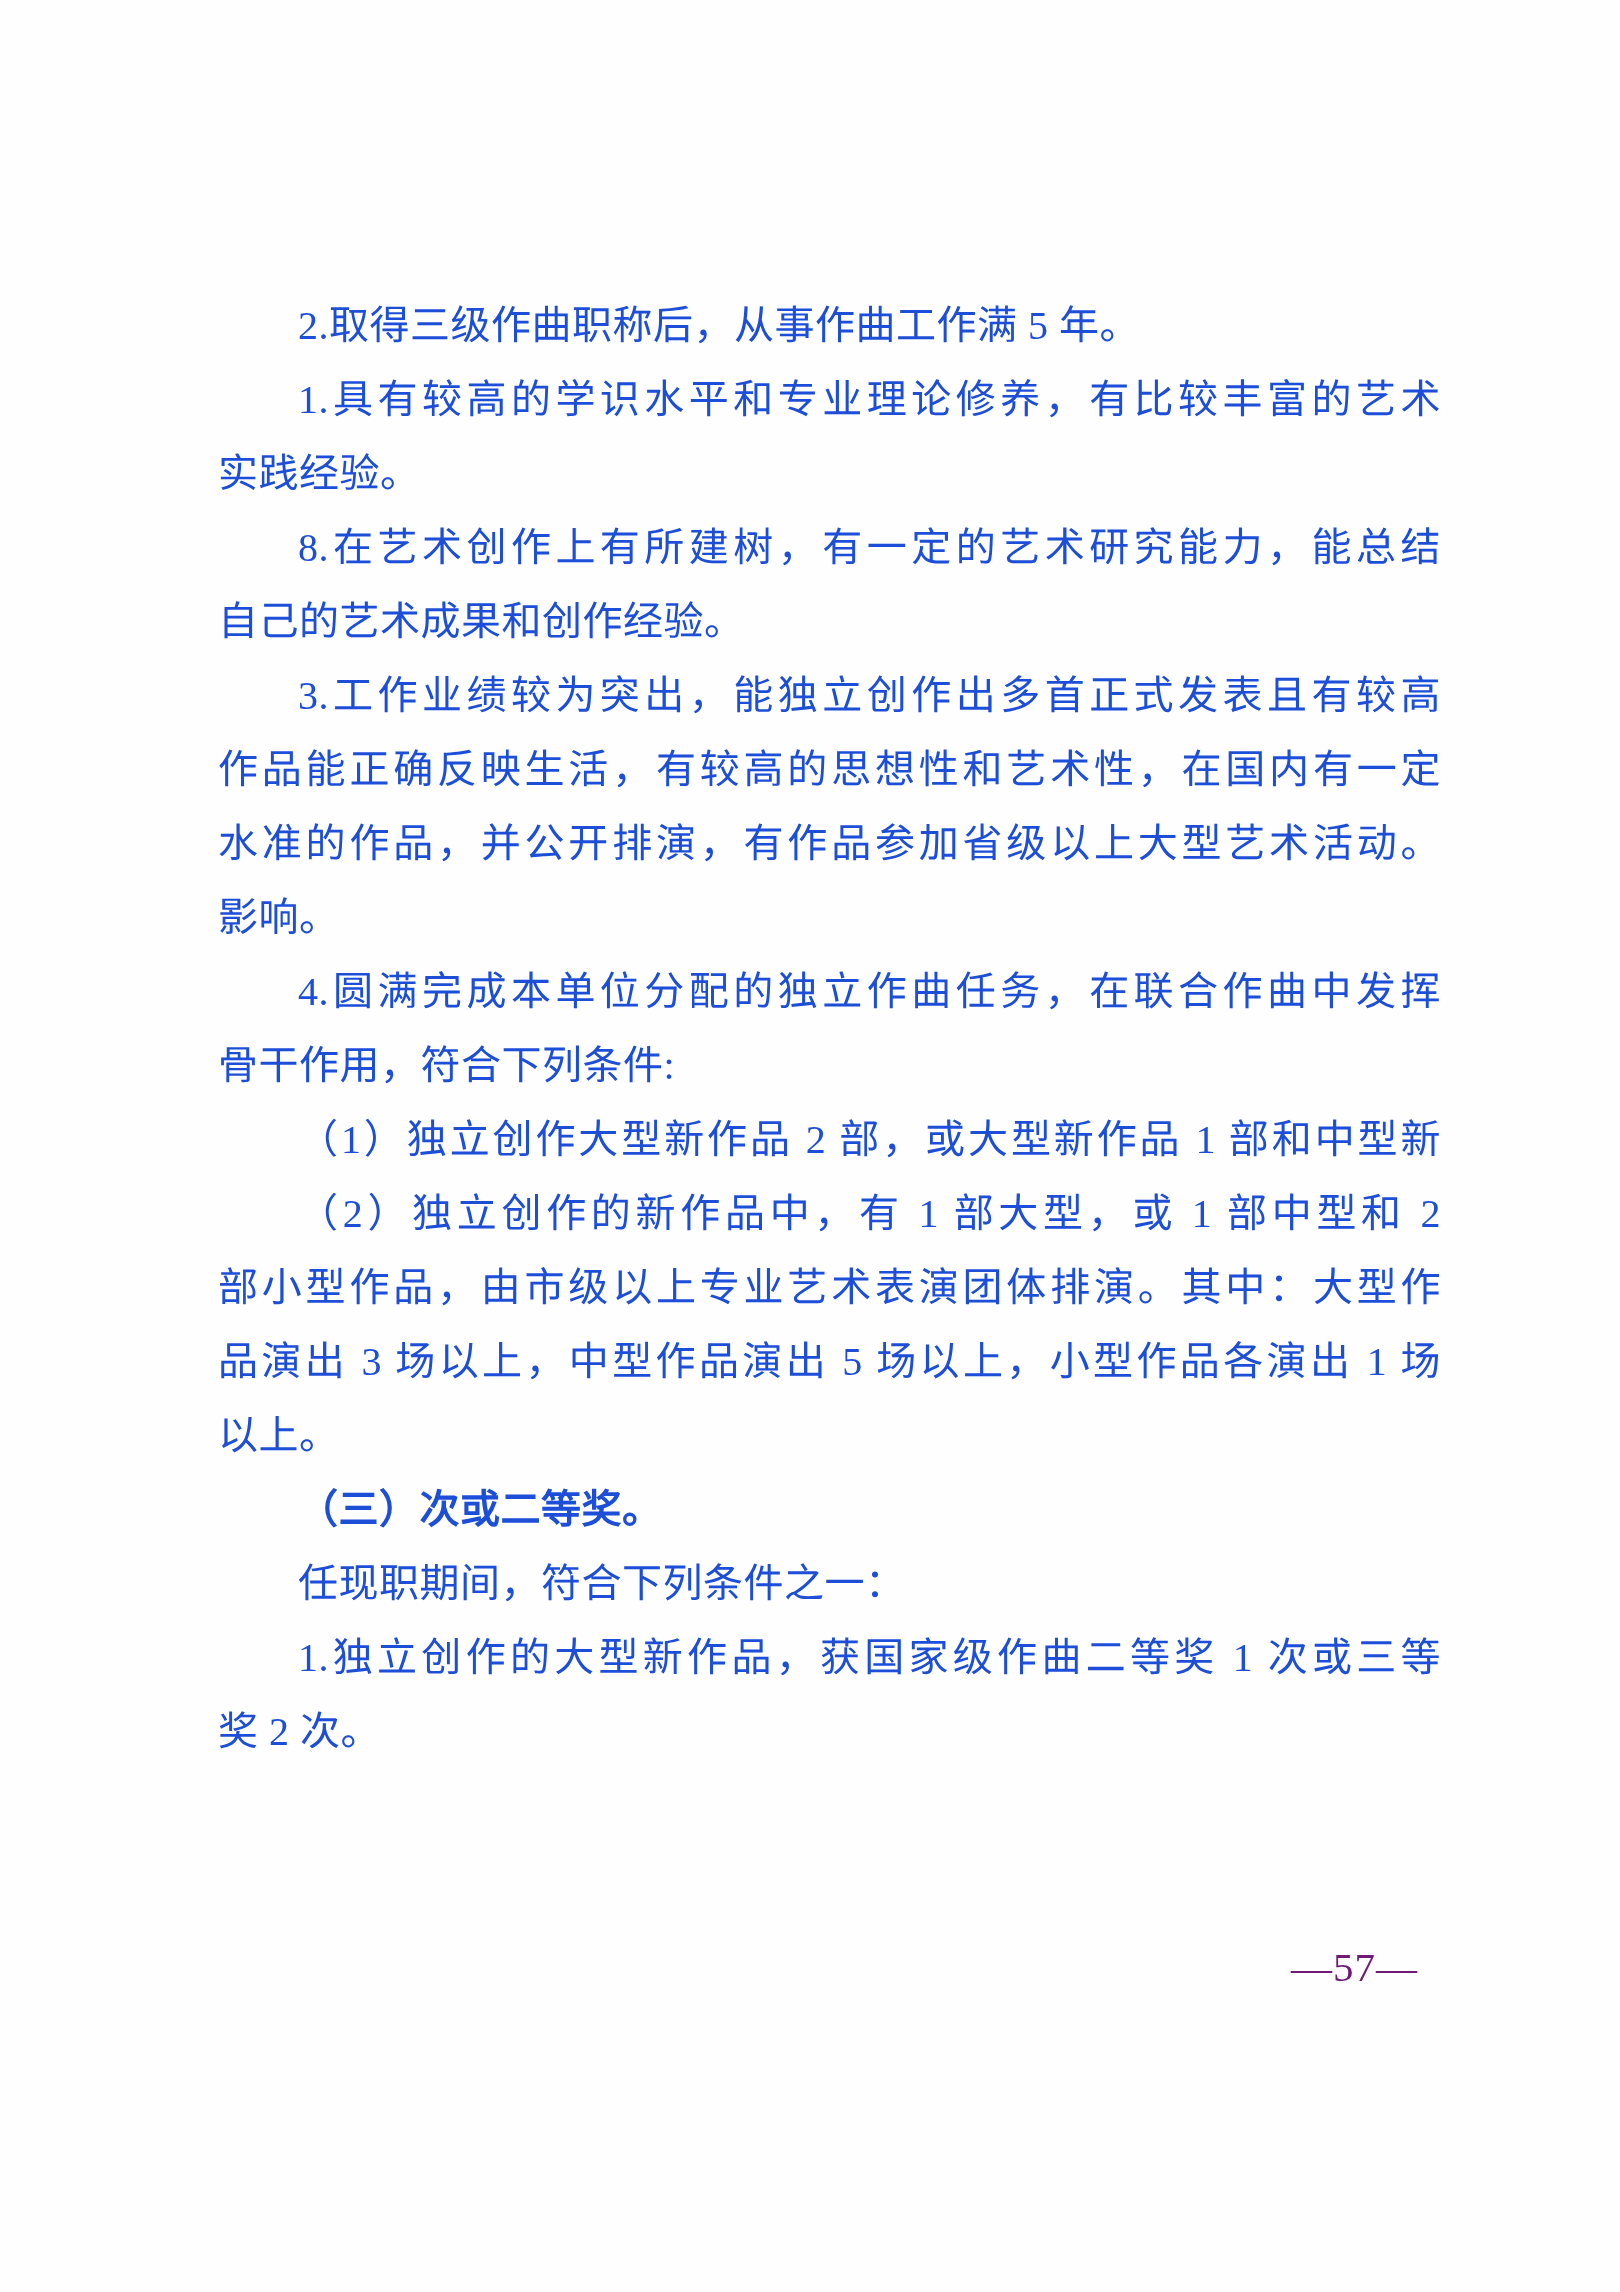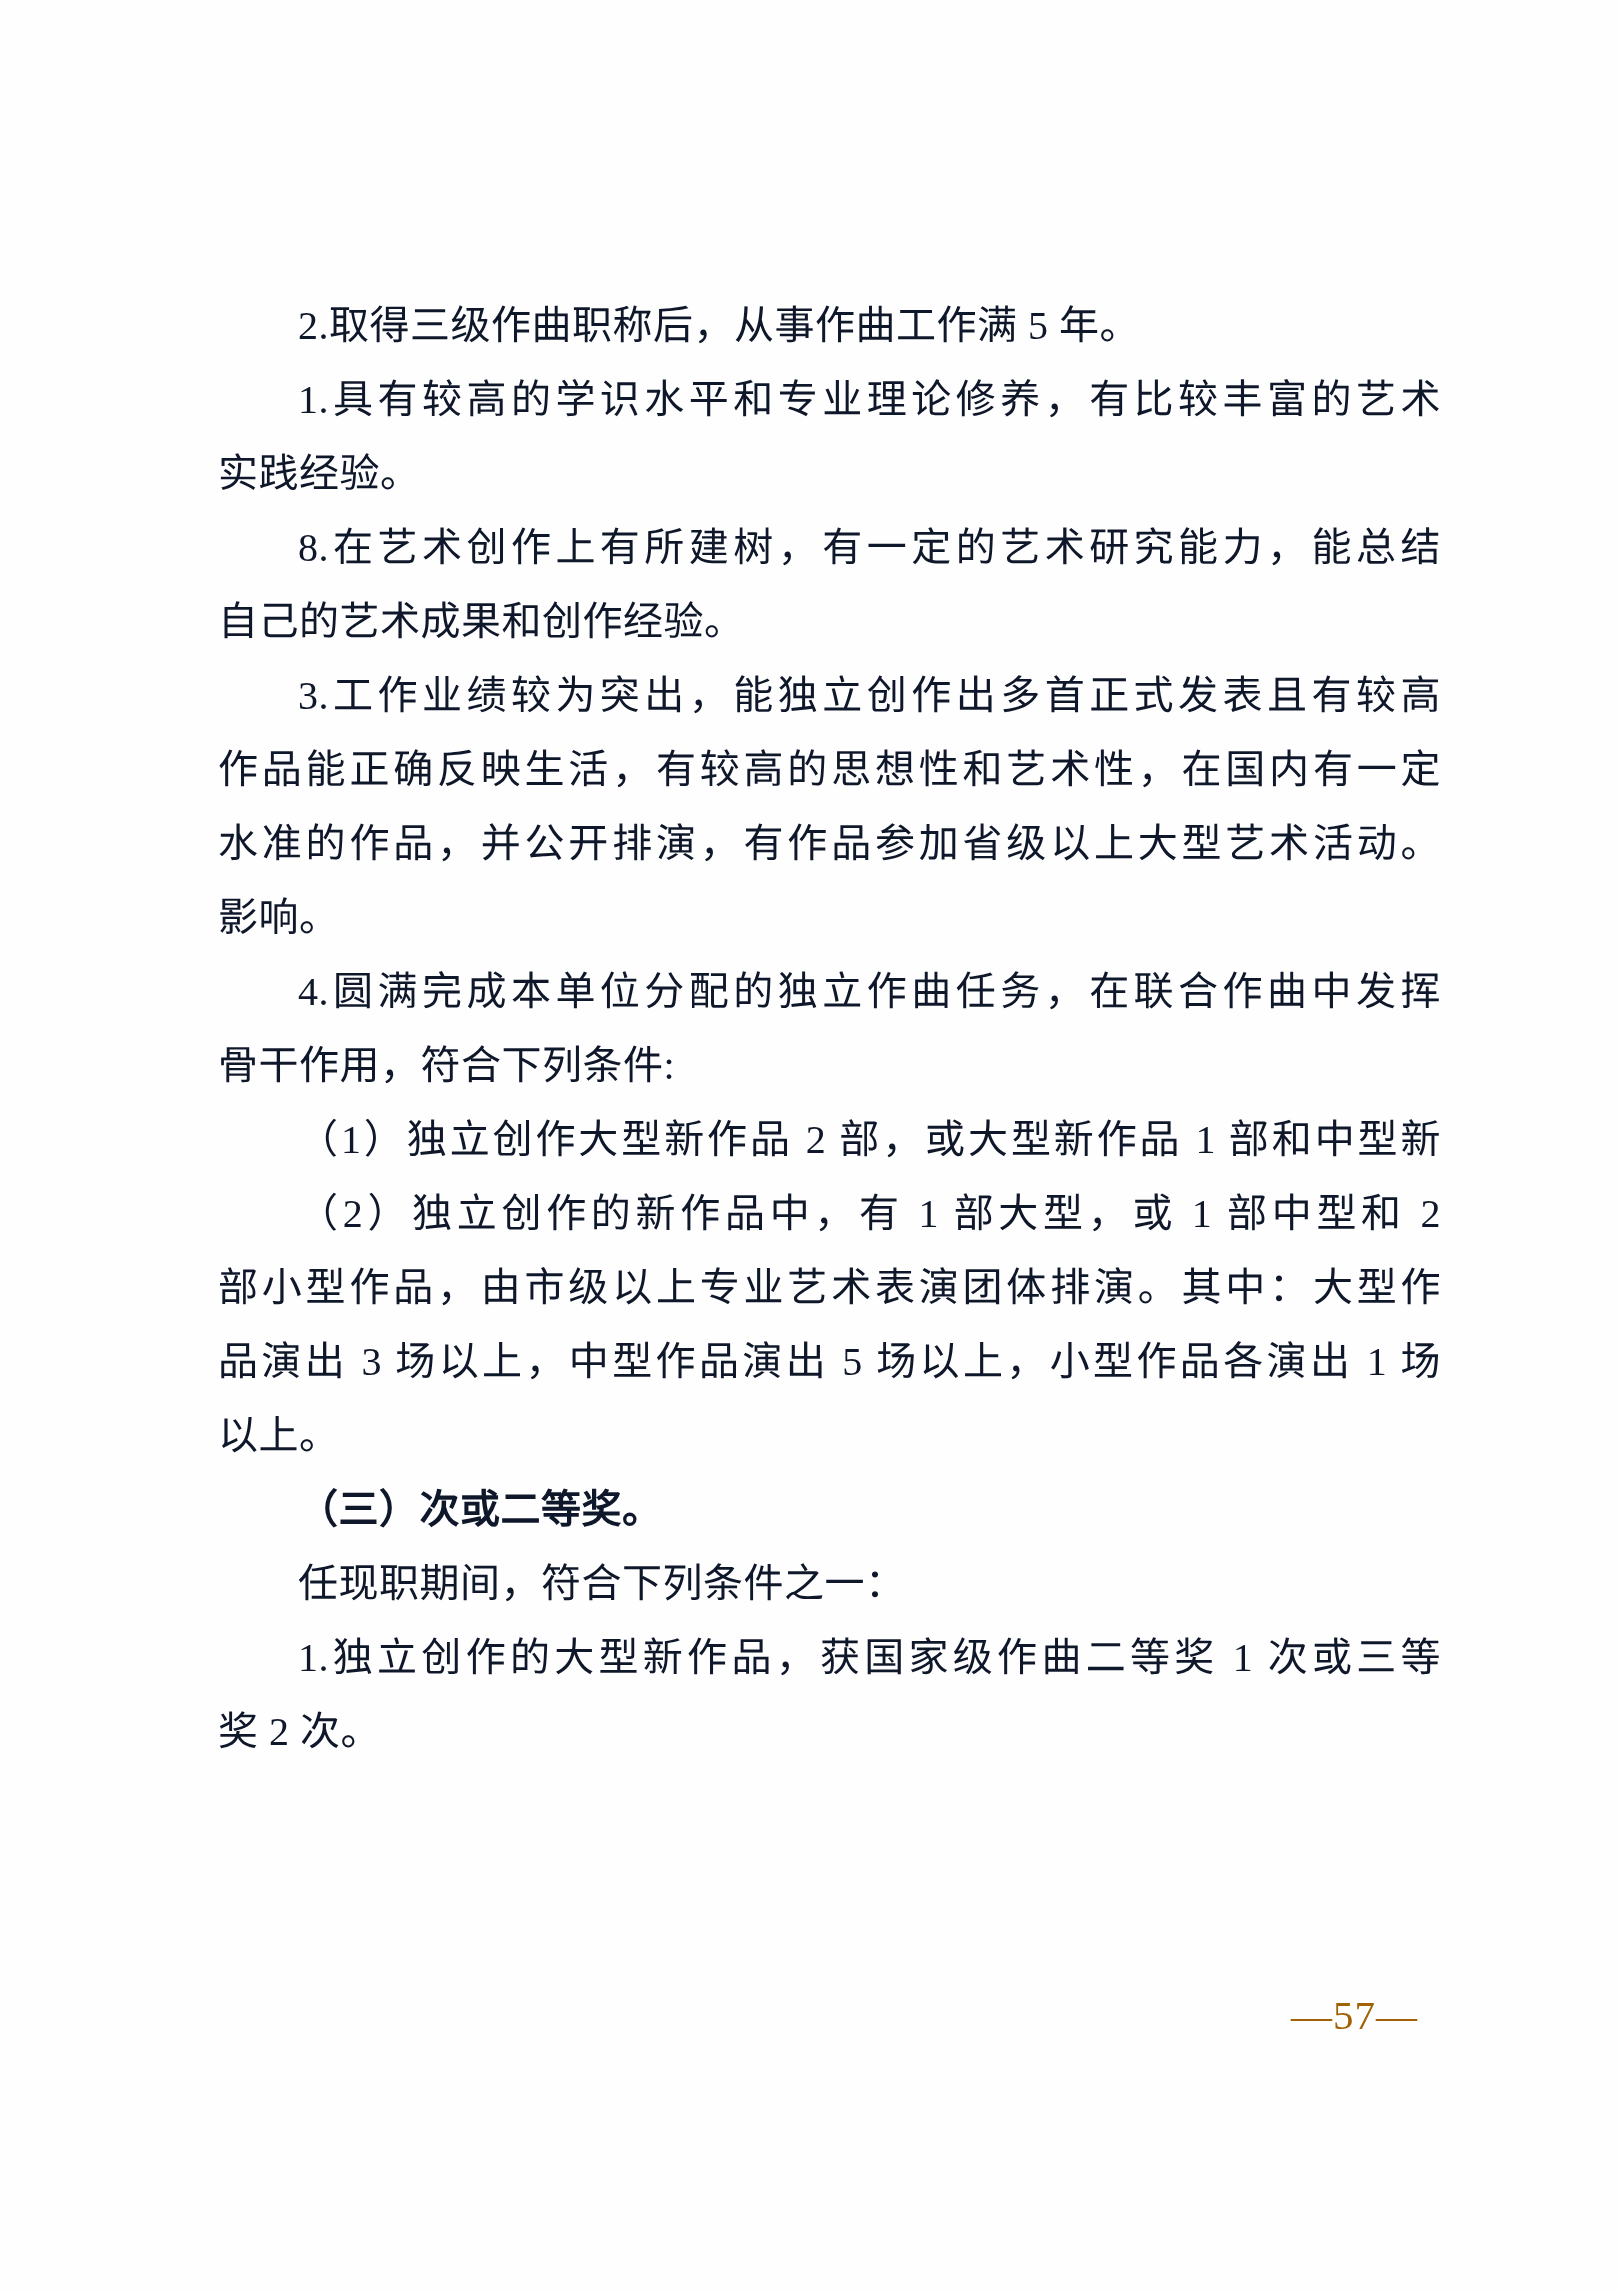--- a/index.html
+++ b/index.html
@@ -21,45 +21,45 @@
     height: 2293px;
     background: #fefefe;
   }
   .text-block {
     position: absolute;
     left: 218px;
     top: 289px;
     width: 1223px;
     font-size: 40px;
     line-height: 74px;
-    color: #0f172a;
+    color: #1d4ed8;
     text-align: justify;
     letter-spacing: 0.5px;
   }
   .line {
     height: 74px;
     text-align: justify;
     text-align-last: left;
   }
   .line.fill {
     text-align-last: justify;
   }
   .line.indent {
     text-indent: 80px;
   }
   .line.bold {
     font-weight: 700;
   }
   .page-number {
     position: absolute;
-    top: 1992px;
+    top: 1944px;
     right: 202px;
     font-size: 41px;
     line-height: 47px;
-    color: #a16207;
+    color: #701a75;
     letter-spacing: 1px;
   }
 </style>
 </head>
 <body>
 
 <div class="page">
   <div class="text-block">
       <div class="line indent">2.取得三级作曲职称后，从事作曲工作满 5 年。</div>
       <div class="line indent fill">1.具有较高的学识水平和专业理论修养，有比较丰富的艺术</div>

